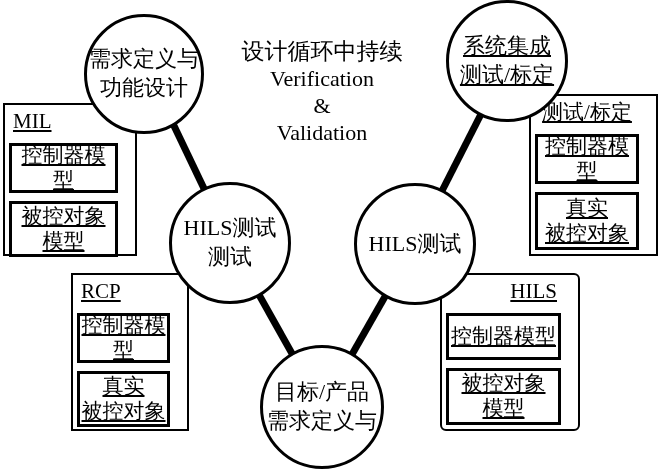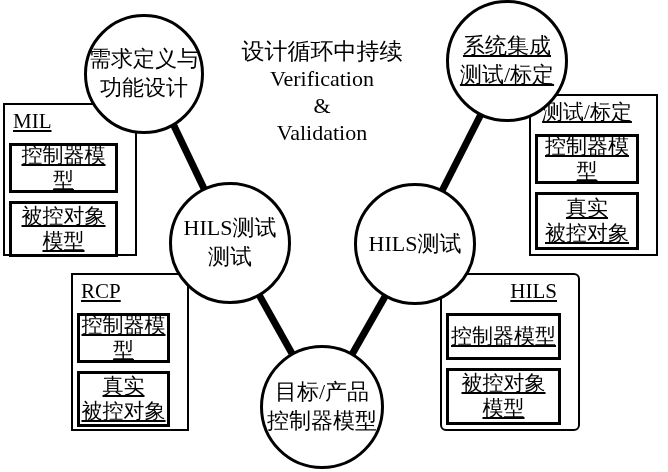--- a/index.html
+++ b/index.html
@@ -148,21 +148,21 @@
     <span>HILS测试
 测试</span>
   </div>
 
   <div class="node-circle" id="circle-hils">
     <span>HILS测试</span>
   </div>
 
   <div class="node-circle" id="circle-codegen">
     <span>目标/产品
-控制器模型</span>
+需求定义与</span>
   </div>
 
   <div class="center-note">
     <div class="cn-line">设计循环中持续</div>
     <div class="en-line">Verification</div>
     <div class="en-line">&amp;</div>
     <div class="en-line">Validation</div>
   </div>
 
 </div>

